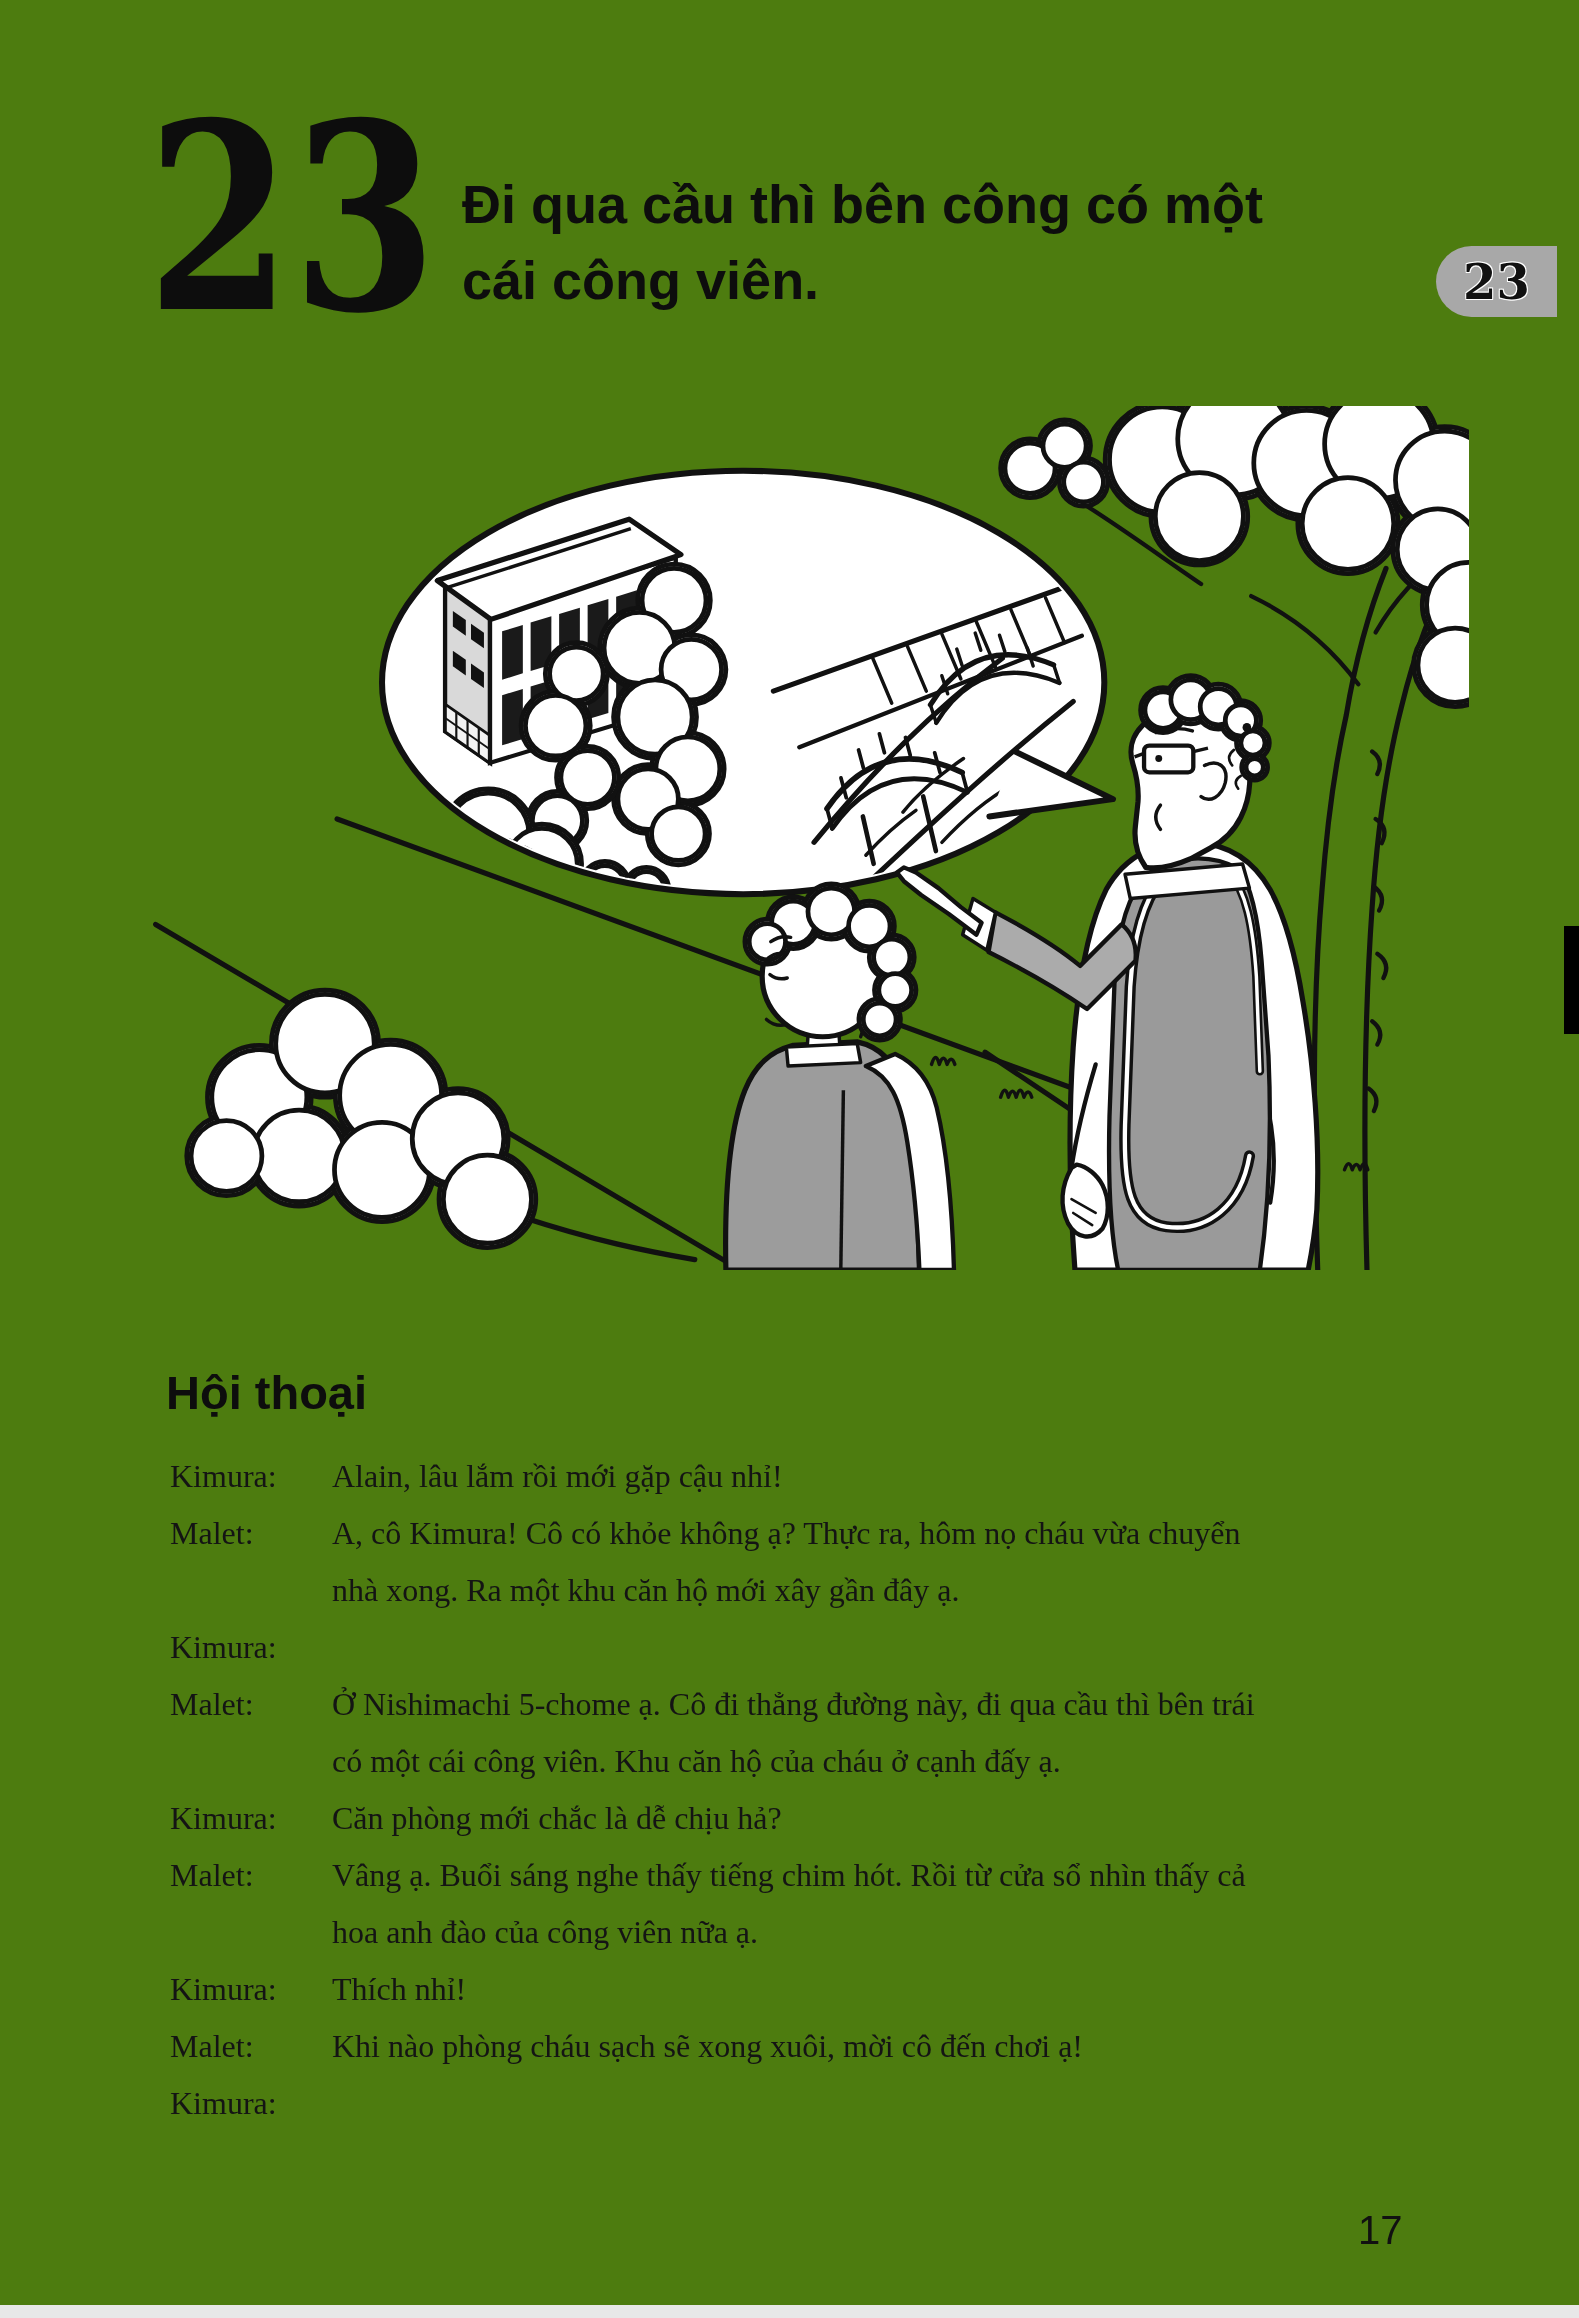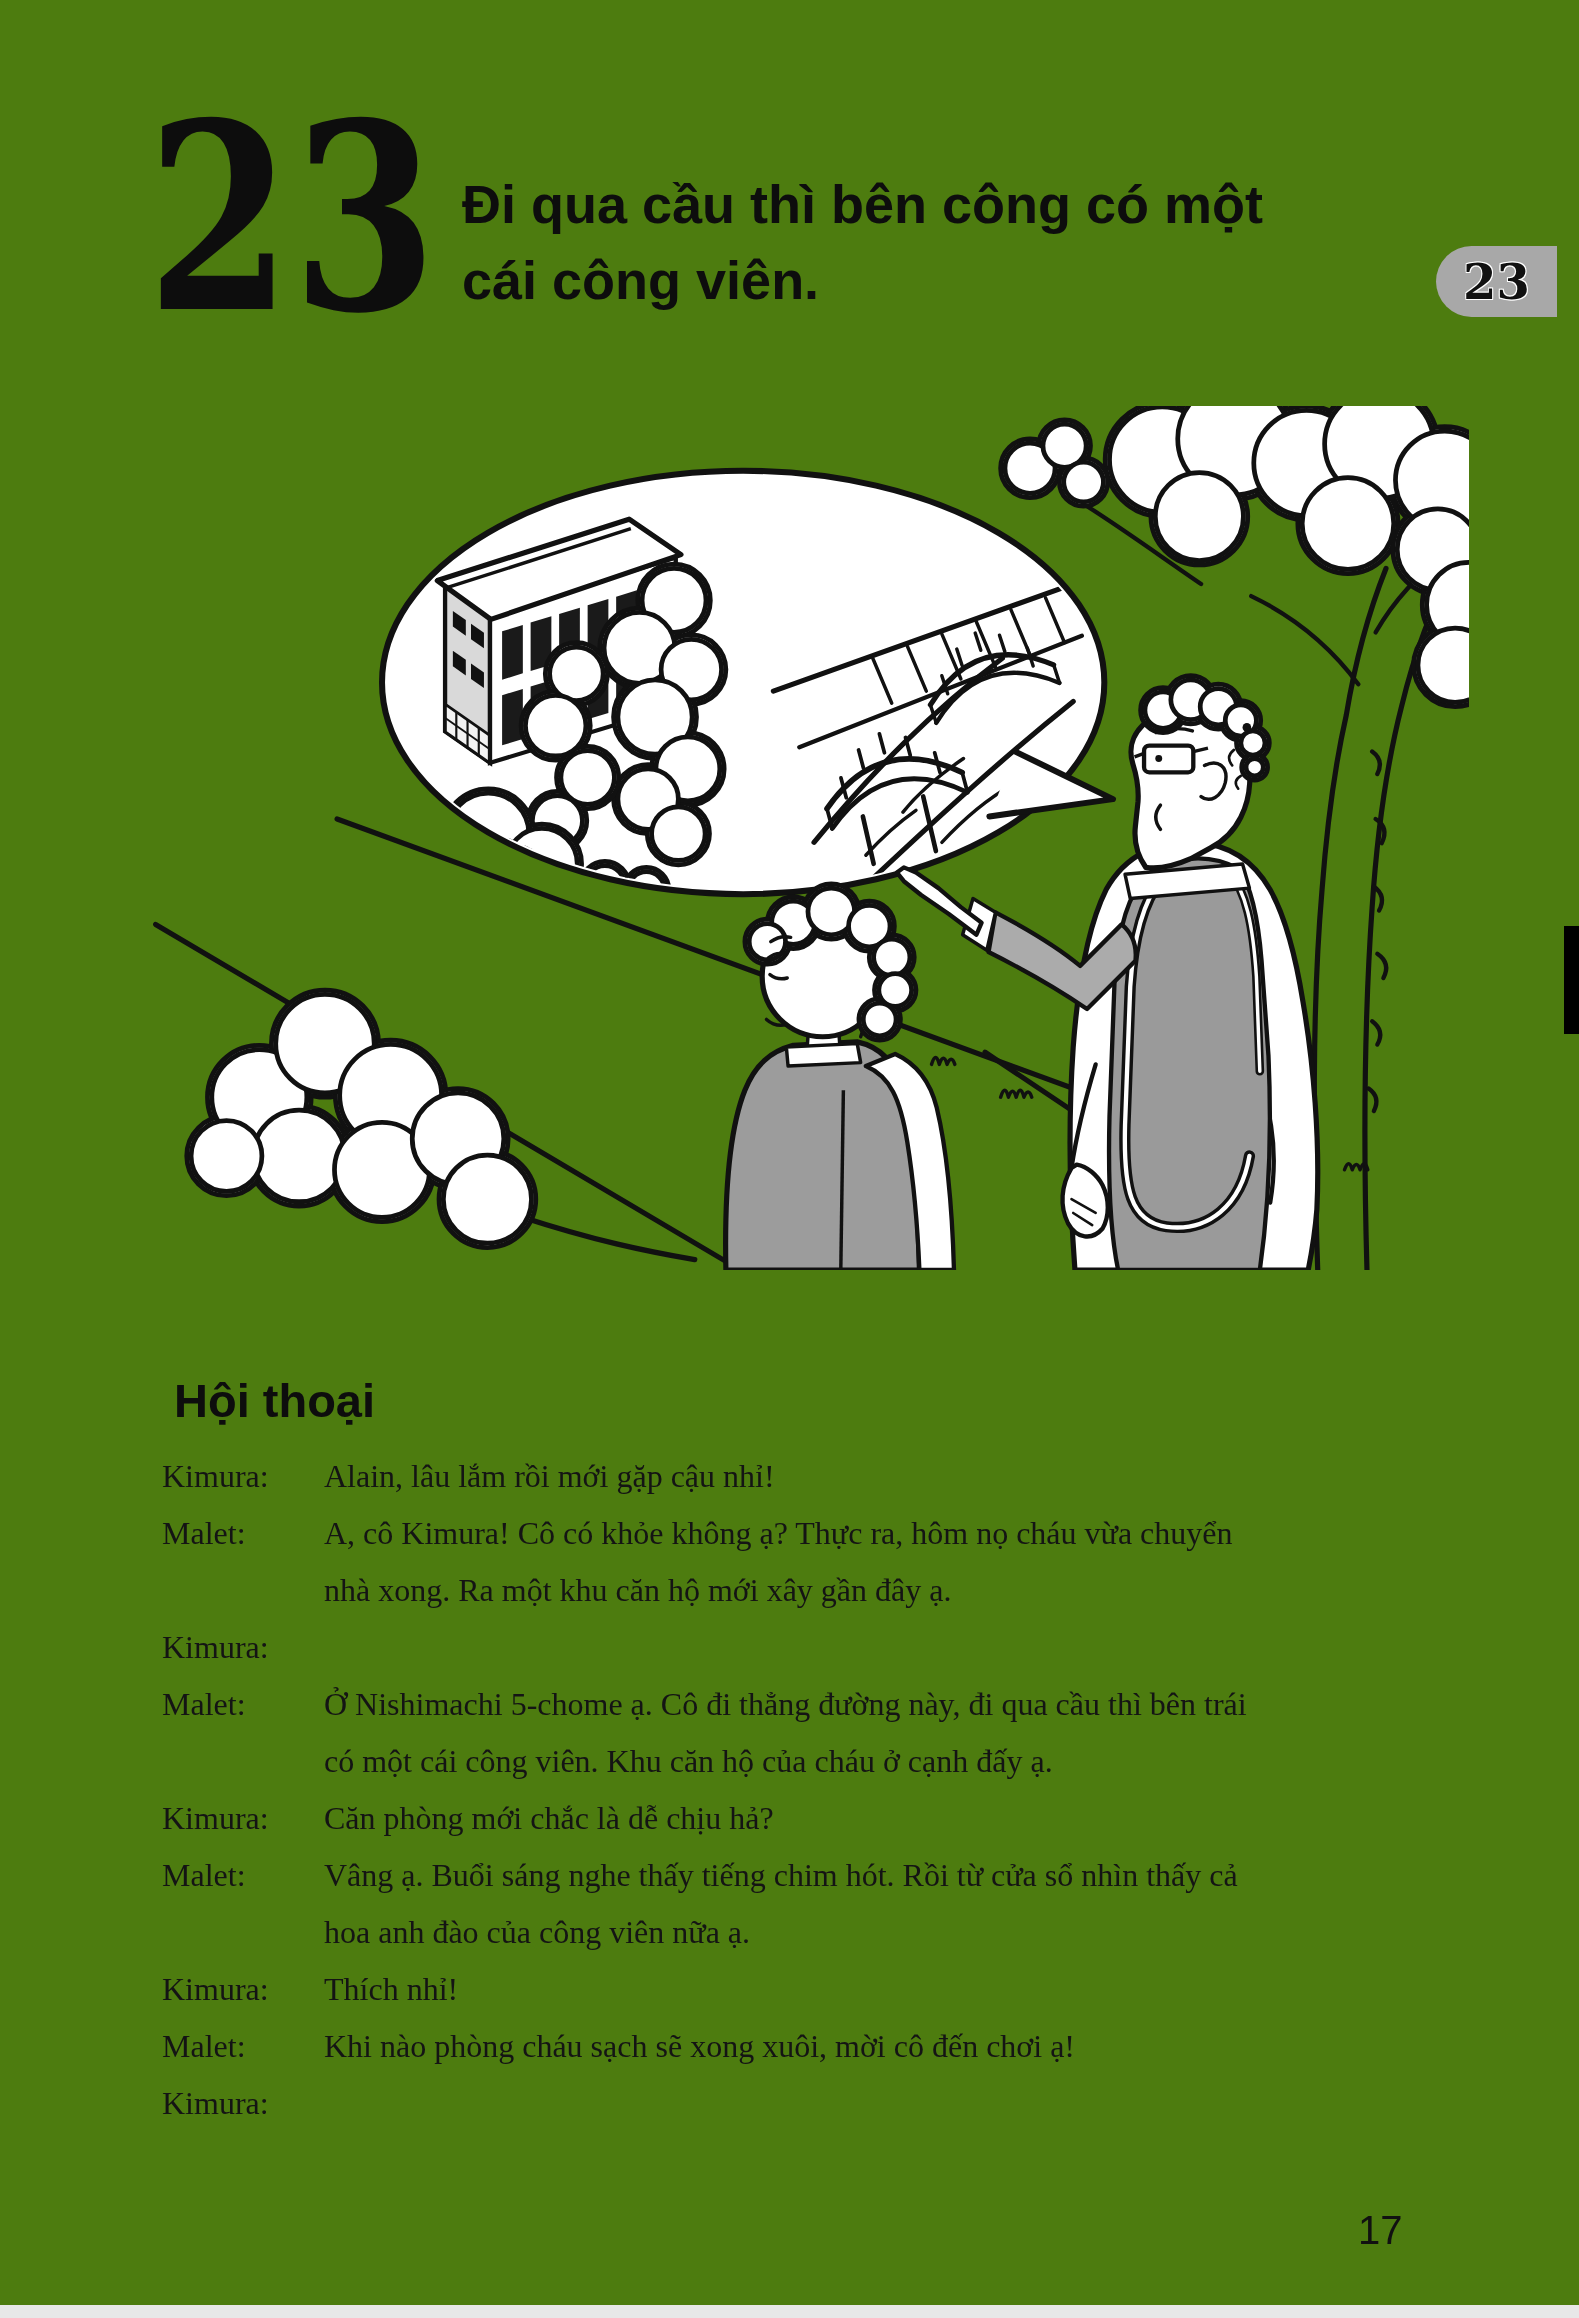--- a/index.html
+++ b/index.html
@@ -18,27 +18,27 @@
         justify-content:center;font-family:"DejaVu Serif",serif;font-weight:bold;font-size:48px;
         color:#111;text-shadow:0.9px 0.9px 0 #fff,-0.9px -0.9px 0 #fff,0.9px -0.9px 0 #fff,-0.9px 0.9px 0 #fff;}
   
   .scene{position:absolute;left:121px;top:406px;width:1348px;height:864px;}
   .ln{stroke:#111;fill:none;stroke-linecap:round;stroke-linejoin:round;}
   .fillw{fill:#fff;stroke:#111;stroke-linejoin:round;}
   g.cloud circle{fill:#fff;stroke:#111;stroke-width:5.5;}
   
   .edge-bar{position:absolute;left:1564px;top:926px;width:15.5px;height:108px;background:#000;}
   
-  .section-heading{position:absolute;left:162px;top:1361px;margin:12px;font-size:47px;
+  .section-heading{position:absolute;left:162px;top:1361px;margin:4px;font-size:47px;
         font-weight:bold;line-height:55px;color:#0d0d0d;}
   
   .dialogue{position:absolute;left:162px;top:1448px;width:1270px;
         font-family:"Liberation Serif","DejaVu Serif",serif;font-size:32px;color:#141414;}
   .drow{display:flex;}
-  .spk{width:162px;flex:0 0 162px;line-height:57px;}
+  .spk{width:162px;flex:0 0 162px;line-height:57px;margin-left:8px;}
   .txt{flex:1;}
   .dline{line-height:57px;}
   
   .page-num{position:absolute;left:1358px;top:2213px;font-size:40px;line-height:35px;color:#111;}
 </style>
 </head>
 <body>
 
 <div class="page">
 

